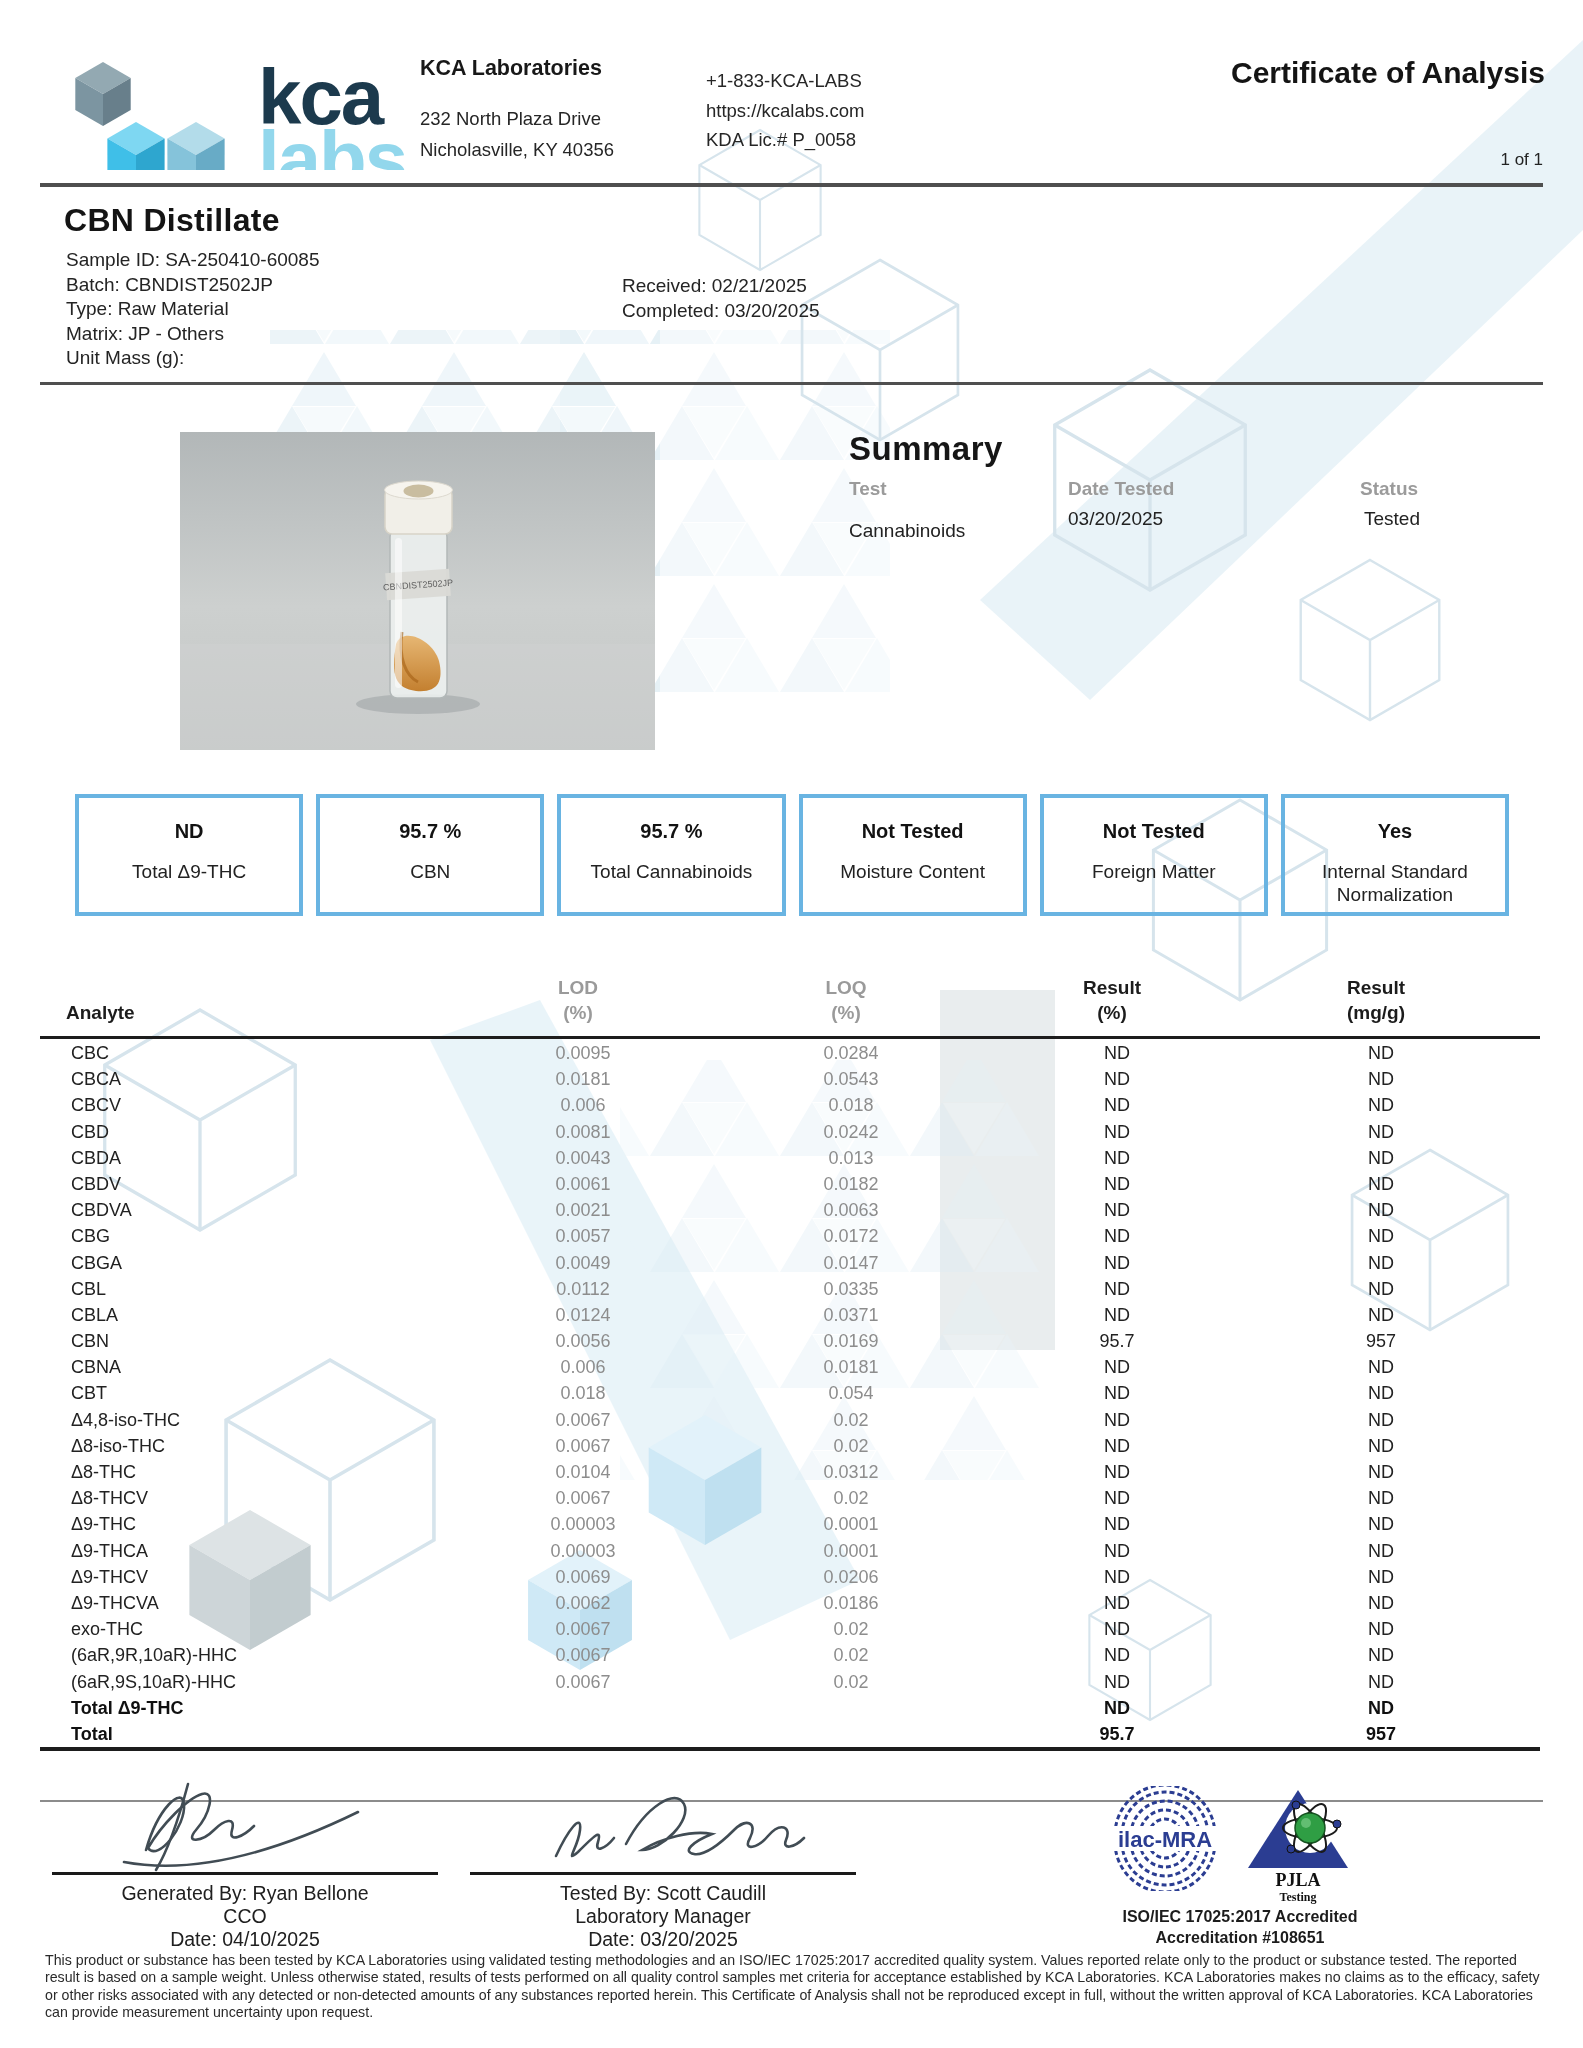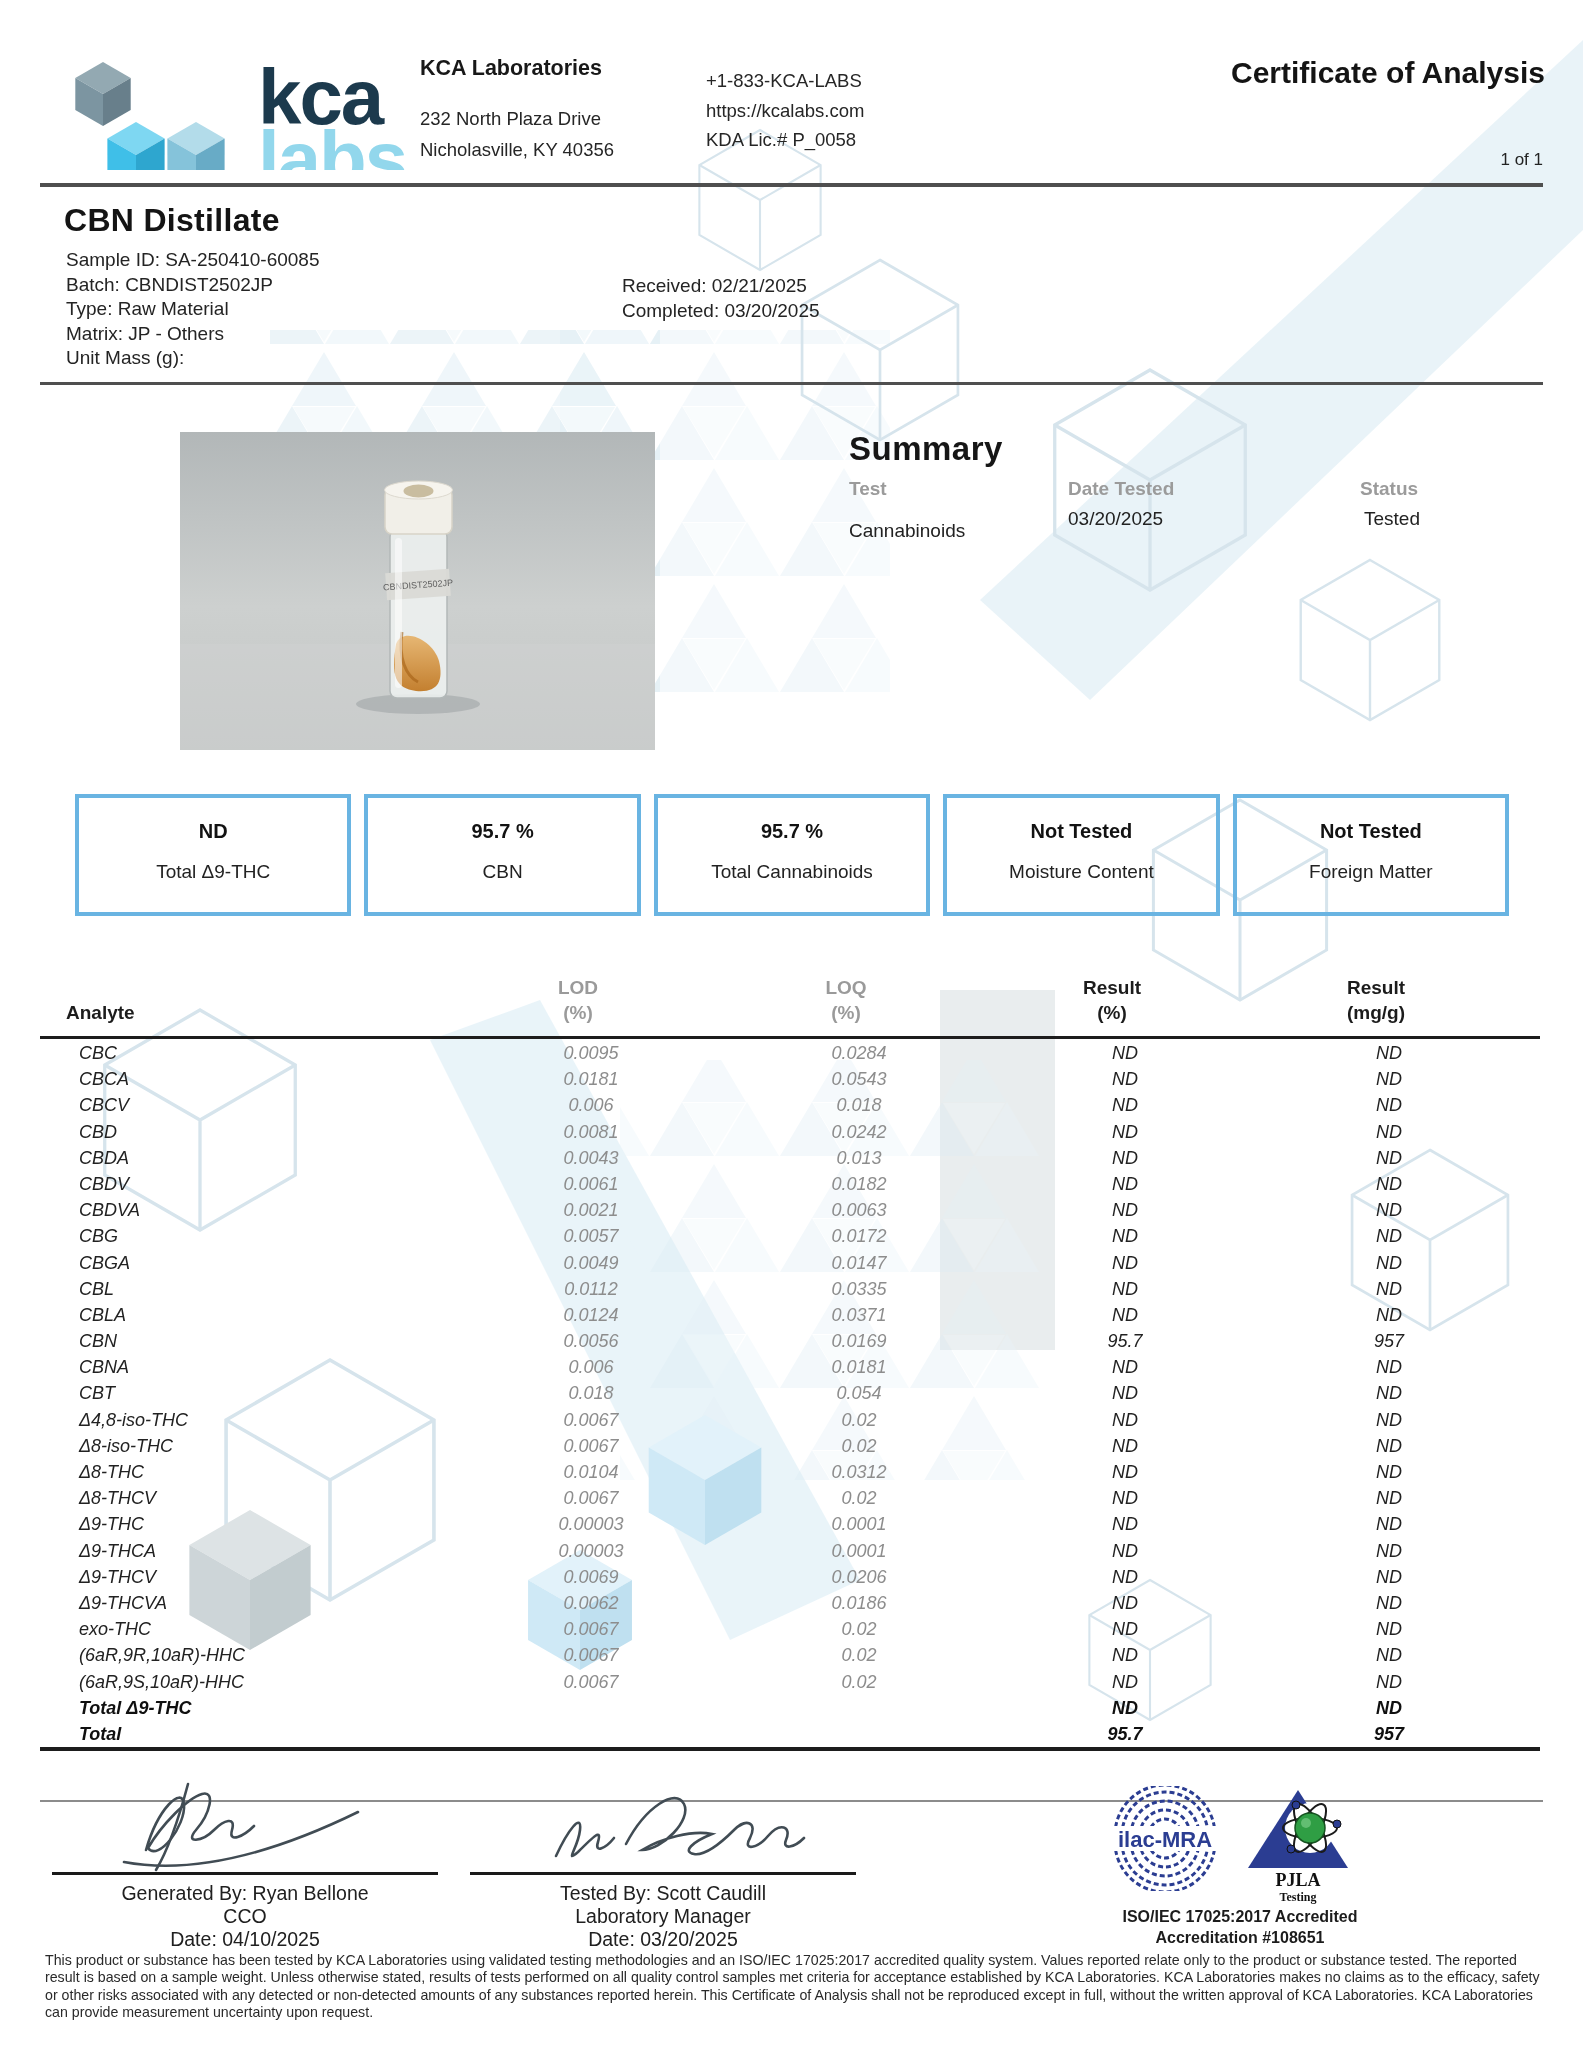--- a/index.html
+++ b/index.html
@@ -217,20 +217,24 @@
         <div class="l">Total Cannabinoids</div>
       </div>
       <div class="rbox">
         <div class="v">Not Tested</div>
         <div class="l">Moisture Content</div>
       </div>
       <div class="rbox">
         <div class="v">Not Tested</div>
         <div class="l">Foreign Matter</div>
       </div>
+      <div class="rbox">
+        <div class="v">Yes</div>
+        <div class="l">Internal Standard Normalization</div>
+      </div>
     </div>
 
 
     <div class="abs th dark" style="left:66px;top:1000px;">Analyte</div>
     <div class="abs th gray ccol" style="left:478px;top:975px;">
       <div>LOD</div>
       <div>(%)</div>
     </div>
     <div class="abs th gray ccol" style="left:746px;top:975px;">
       <div>LOQ</div>
@@ -240,21 +244,21 @@
       <div>Result</div>
       <div>(%)</div>
     </div>
     <div class="abs th dark ccol" style="left:1276px;top:975px;">
       <div>Result</div>
       <div>(mg/g)</div>
     </div>
 
     <div class="abs" style="left:40px;top:1036px;width:1500px;height:3px;background:#1d1d1d;"></div>
 
-    <div class="abs" id="t-rows" style="left:53px;top:1040px;width:1500px;font-style:italic;">
+    <div class="abs" id="t-rows" style="left:45px;top:1040px;width:1500px;">
         <div class="trow">
           <span class="c a">CBC</span>
           <span class="c lod">0.0095</span>
           <span class="c loq">0.0284</span>
           <span class="c res">ND</span>
           <span class="c mgg">ND</span>
         </div>
         <div class="trow">
           <span class="c a">CBCA</span>
           <span class="c lod">0.0181</span>

